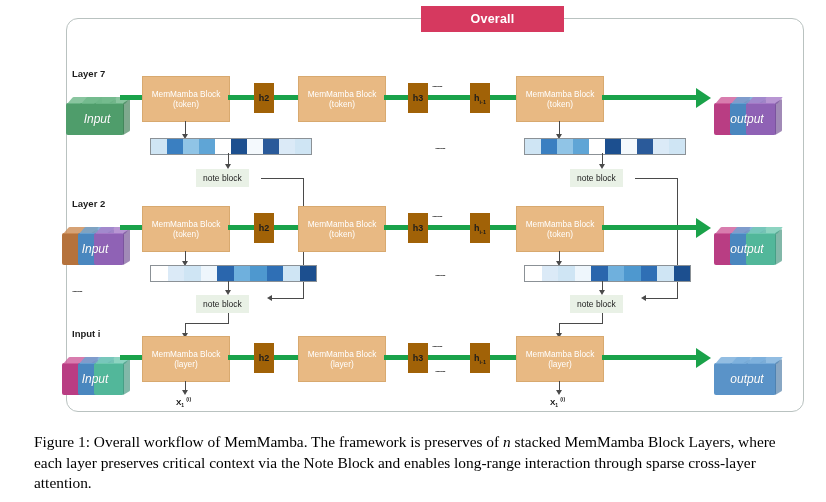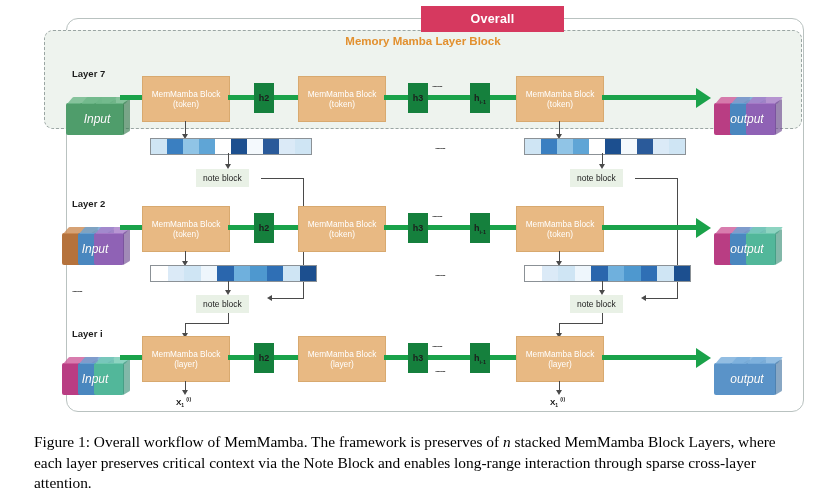--- a/index.html
+++ b/index.html
@@ -43,21 +43,21 @@
       border:1px solid #d8a96f;color:#ffffff;font-size:8.3px;line-height:10px;
       display:flex;flex-direction:column;align-items:center;justify-content:center;text-align:center;}
   .mblock b{font-weight:normal;display:block;}
 
   
   .gline{position:absolute;height:5px;background:#1aa24a;}
   .garrow{position:absolute;width:0;height:0;border-top:10px solid transparent;
       border-bottom:10px solid transparent;border-left:15px solid #1aa24a;}
 
   
-  .hchip{position:absolute;width:20px;height:30px;background:#15803d;
+  .hchip{position:absolute;width:20px;height:30px;background:#a16207;
       display:flex;align-items:center;justify-content:center;font-size:9px;
       font-weight:bold;color:#1c1c1c;}
   .hchip sub{font-size:5.5px;vertical-align:baseline;position:relative;top:3px;}
 
   .dots{position:absolute;font-size:8px;color:#555;letter-spacing:-1px;font-weight:bold;}
 
   
   .strip{position:absolute;height:15px;border:1px solid #8b9196;display:flex;background:#fff;}
   .strip span{flex:1;height:100%;}
 
@@ -83,23 +83,20 @@
 </style>
 </head>
 <body>
 
 <div id="figure">
 
   <div class="outer-card"></div>
 
   <div class="title-chip">Overall</div>
 
-  <div class="mem-block">
-    <div class="mem-title">Memory Mamba Layer Block</div>
-  </div>
 
   <div class="row" style="top:68px;">
     <div class="layer-label" style="left:72px;top:0px;">Layer 7</div>
 
     <div class="stack" style="left:66px;top:13px;">
       <div class="cube" style="left:0px;">
           <div class="face" style="background:#4f9d6b;"></div>
           <div class="top" style="background:#6fb88a;"></div>
           <div class="side" style="background:#3d7d54;"></div>
         </div>
@@ -346,21 +343,21 @@
   <div class="adown" style="left:181.5px;top:333px;"></div>
 
   <div class="vl" style="left:602px;top:313px;height:10px;"></div>
   <div class="hl" style="left:559px;top:323px;width:44px;"></div>
   <div class="vl" style="left:559px;top:323px;height:11px;"></div>
   <div class="adown" style="left:555.5px;top:333px;"></div>
 
   <div class="dots" style="left:72px;top:285px;">........</div>
 
   <div class="row" style="top:328px;">
-    <div class="layer-label" style="left:72px;top:0px;">Layer i</div>
+    <div class="layer-label" style="left:72px;top:0px;">Input i</div>
 
     <div class="stack" style="left:62px;top:13px;">
       <div class="cube" style="left:0px;">
           <div class="face" style="background:#b93d83;"></div>
           <div class="top" style="background:#cf5f9c;"></div>
           <div class="side" style="background:#962f69;"></div>
         </div>
       <div class="cube" style="left:16px;">
           <div class="face" style="background:#4a87bf;"></div>
           <div class="top" style="background:#6ba3d3;"></div>

